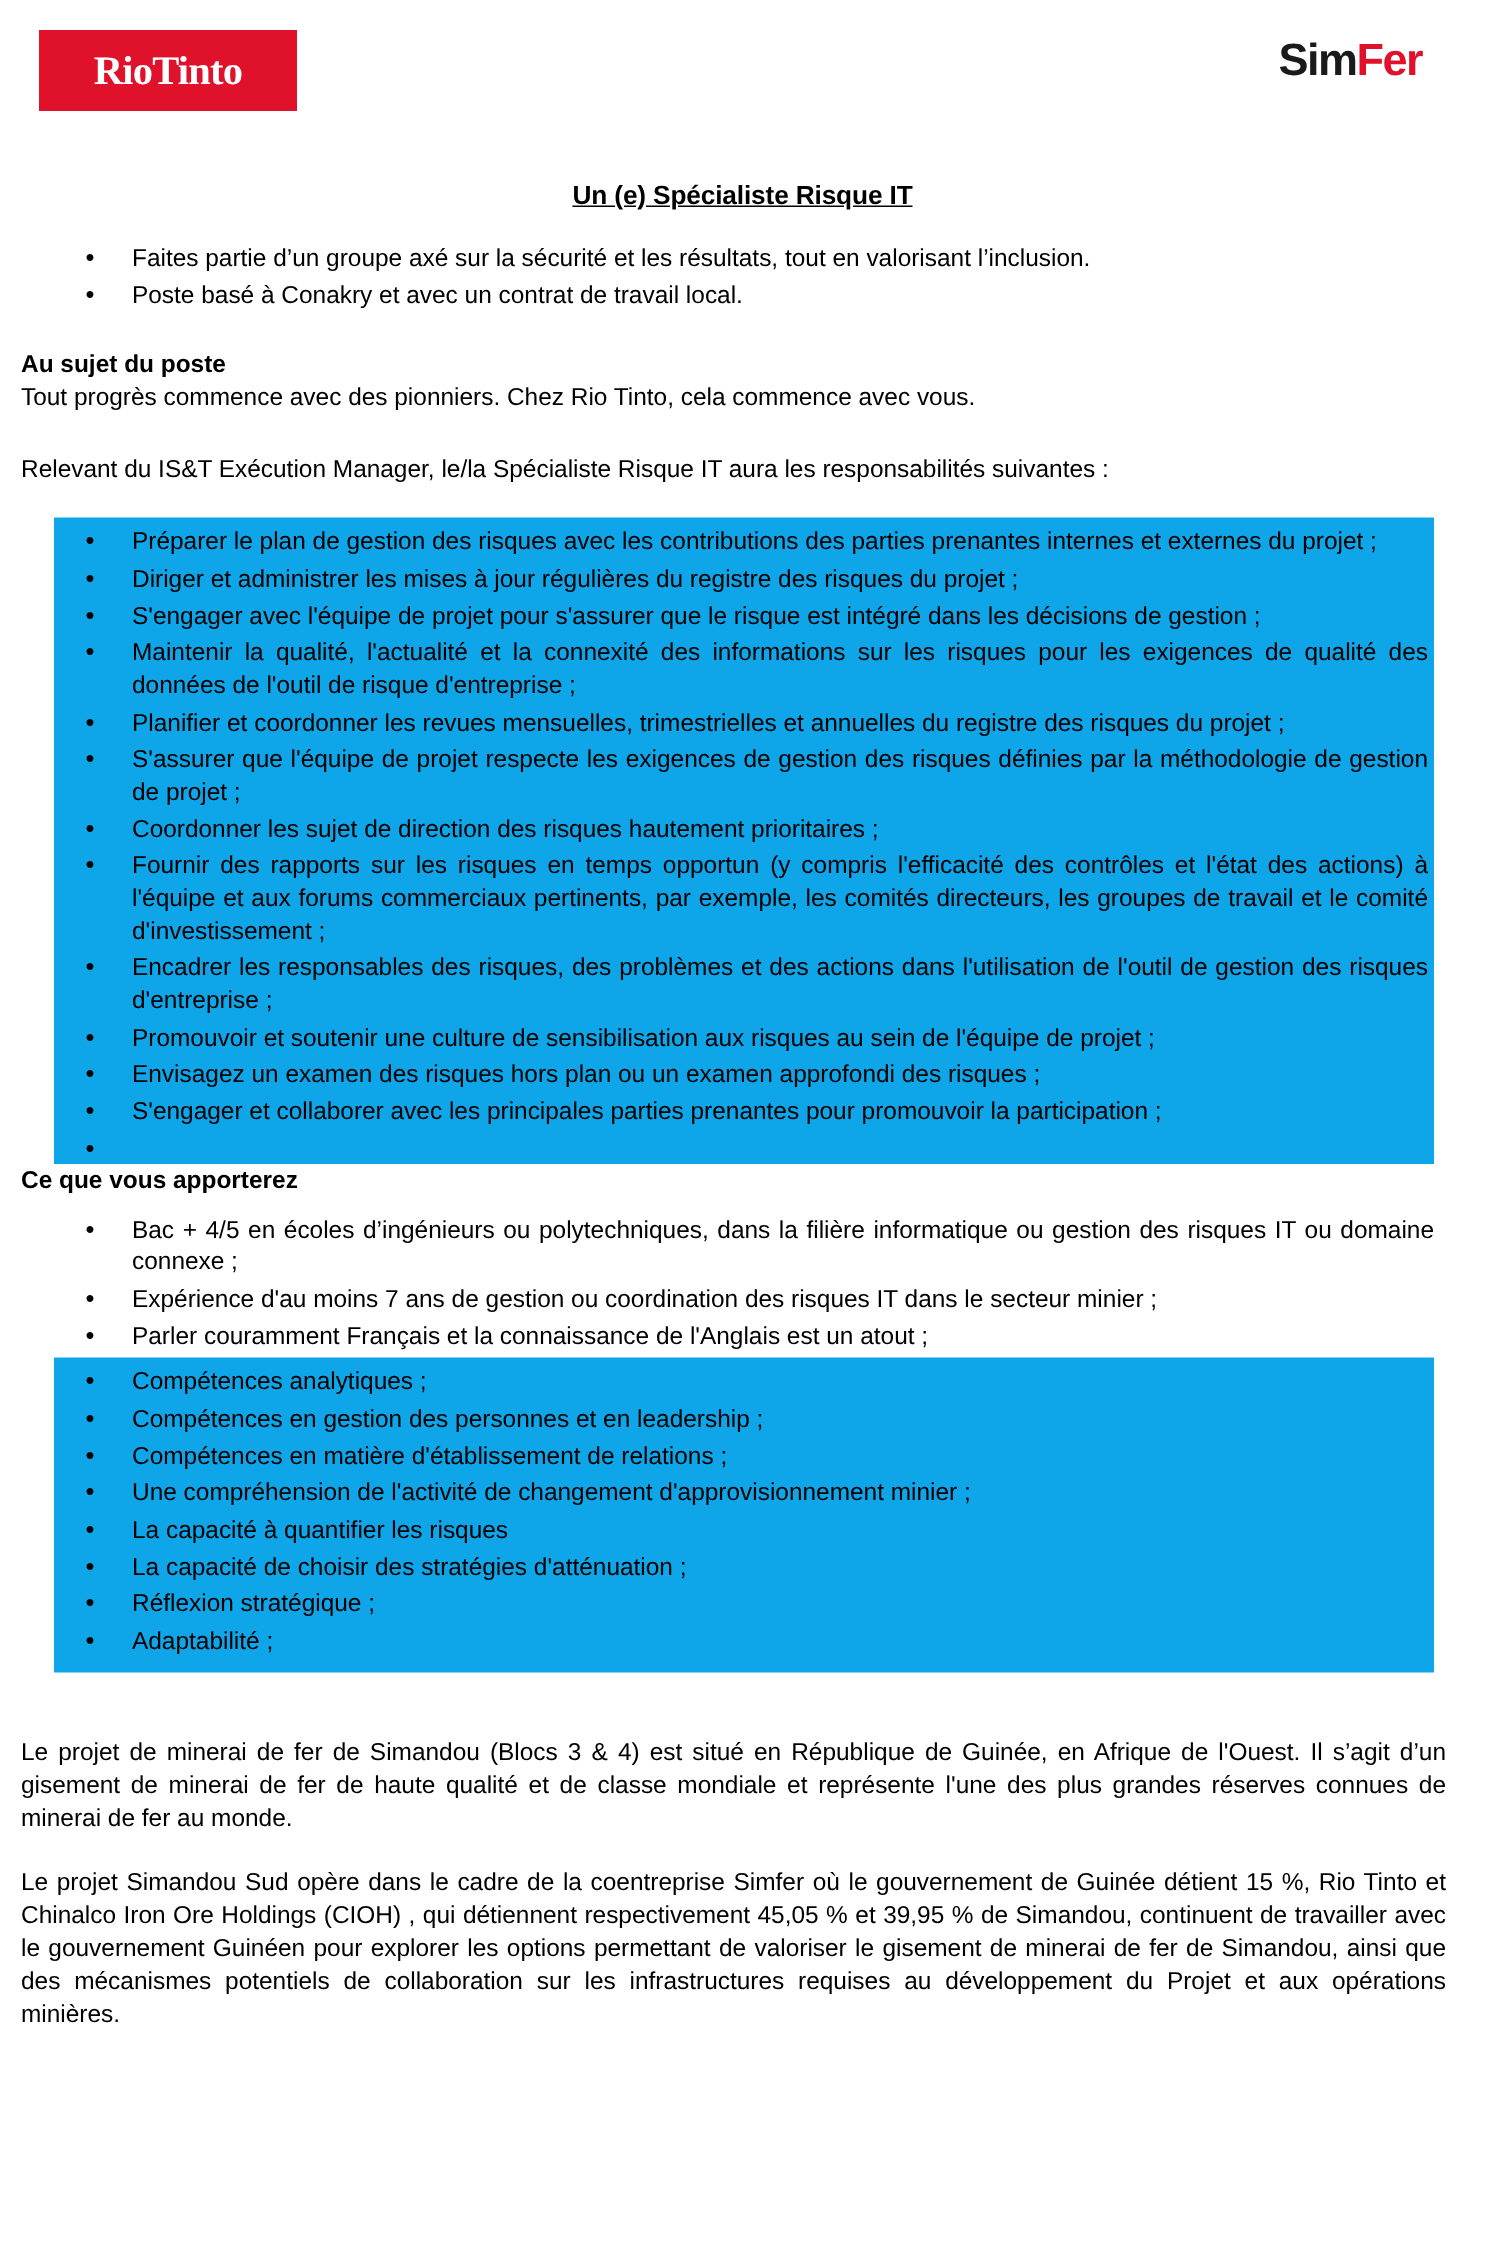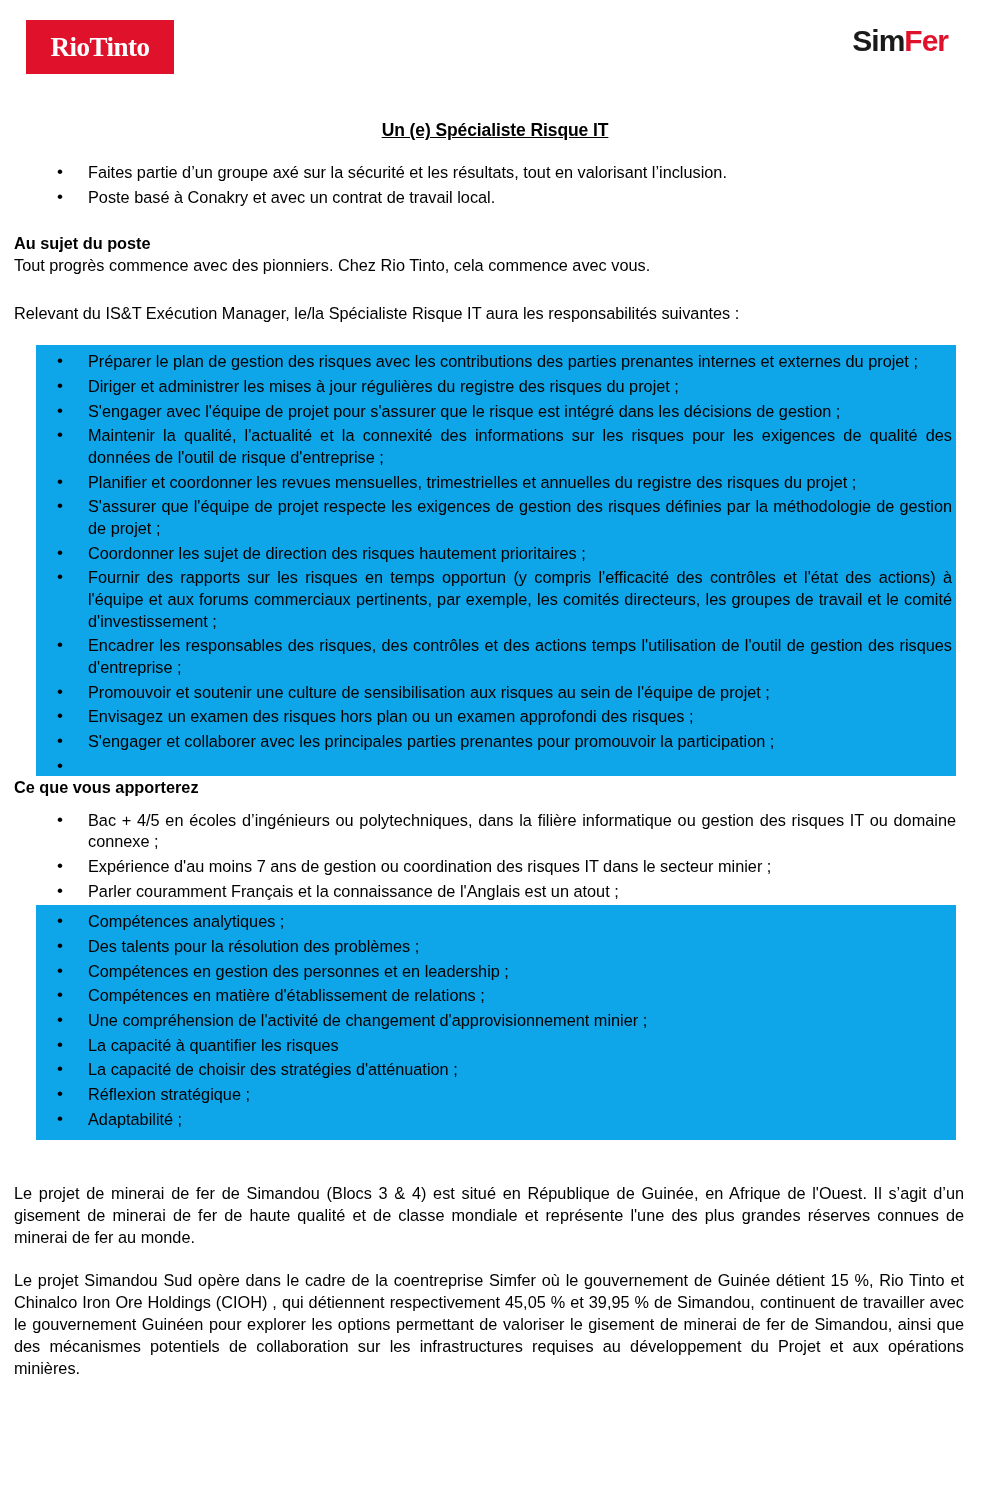--- a/index.html
+++ b/index.html
@@ -25,21 +25,21 @@
 
   
   .header {
     position: relative;
     height: 92px;
   }
   .logo-riotinto {
     position: absolute;
     left: 14px;
     top: 20px;
-    width: 148px;
+    width: 172px;
     height: 54px;
     background: #e0112b;
     display: flex;
     align-items: center;
     justify-content: center;
   }
   .logo-riotinto-text {
     color: #ffffff;
     font-family: "Liberation Serif", serif;
     font-size: 27px;
@@ -185,21 +185,21 @@
   <div class="shaded">
     <ul class="bullets">
       <li>Préparer le plan de gestion des risques avec les contributions des parties prenantes internes et externes du projet ;</li>
       <li class="nojust">Diriger et administrer les mises à jour régulières du registre des risques du projet ;</li>
       <li class="nojust">S'engager avec l'équipe de projet pour s'assurer que le risque est intégré dans les décisions de gestion ;</li>
       <li>Maintenir la qualité, l'actualité et la connexité des informations sur les risques pour les exigences de qualité des données de l'outil de risque d'entreprise ;</li>
       <li>Planifier et coordonner les revues mensuelles, trimestrielles et annuelles du registre des risques du projet ;</li>
       <li>S'assurer que l'équipe de projet respecte les exigences de gestion des risques définies par la méthodologie de gestion de projet ;</li>
       <li class="nojust">Coordonner les sujet de direction des risques hautement prioritaires ;</li>
       <li>Fournir des rapports sur les risques en temps opportun (y compris l'efficacité des contrôles et l'état des actions) à l'équipe et aux forums commerciaux pertinents, par exemple, les comités directeurs, les groupes de travail et le comité d'investissement ;</li>
-      <li>Encadrer les responsables des risques, des contrôles et des actions temps l'utilisation de l'outil de gestion des risques d'entreprise ;</li>
+      <li>Encadrer les responsables des risques, des problèmes et des actions dans l'utilisation de l'outil de gestion des risques d'entreprise ;</li>
       <li class="nojust">Promouvoir et soutenir une culture de sensibilisation aux risques au sein de l'équipe de projet ;</li>
       <li class="nojust">Envisagez un examen des risques hors plan ou un examen approfondi des risques ;</li>
       <li class="nojust">S'engager et collaborer avec les principales parties prenantes pour promouvoir la participation ;</li>
       <li class="nojust empty-item"></li>
     </ul>
   </div>
 
   <div class="section-heading">Ce que vous apporterez</div>
 
   <div class="spacer-sm"></div>
@@ -208,21 +208,20 @@
     <div class="unshaded-part">
       <ul class="bullets">
         <li>Bac + 4/5 en écoles d’ingénieurs ou polytechniques, dans la filière informatique ou gestion des risques IT ou domaine connexe ;</li>
         <li class="nojust">Expérience d'au moins 7 ans de gestion ou coordination des risques IT dans le secteur minier ;</li>
         <li class="nojust">Parler couramment Français et la connaissance de l'Anglais est un atout ;</li>
       </ul>
     </div>
     <div class="shaded">
       <ul class="bullets">
         <li class="nojust">Compétences analytiques ;</li>
-        <li class="nojust">Des talents pour la résolution des problèmes ;</li>
         <li class="nojust">Compétences en gestion des personnes et en leadership ;</li>
         <li class="nojust">Compétences en matière d'établissement de relations ;</li>
         <li class="nojust">Une compréhension de l'activité de changement d'approvisionnement minier ;</li>
         <li class="nojust">La capacité à quantifier les risques</li>
         <li class="nojust">La capacité de choisir des stratégies d'atténuation ;</li>
         <li class="nojust">Réflexion stratégique ;</li>
         <li class="nojust">Adaptabilité ;</li>
       </ul>
     </div>
   </div>

